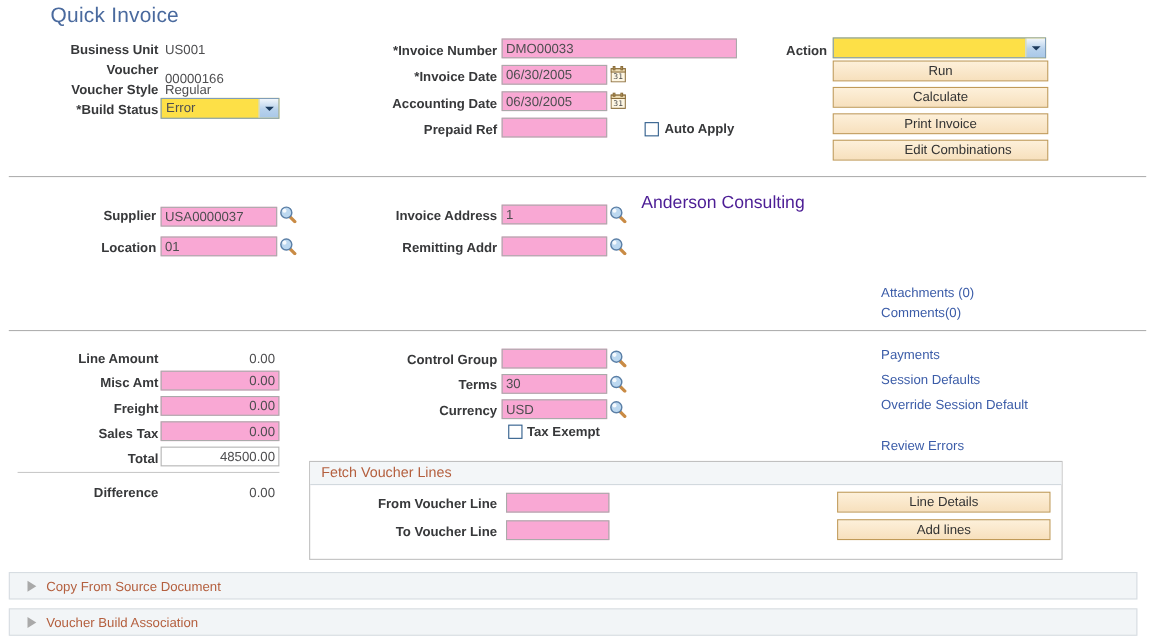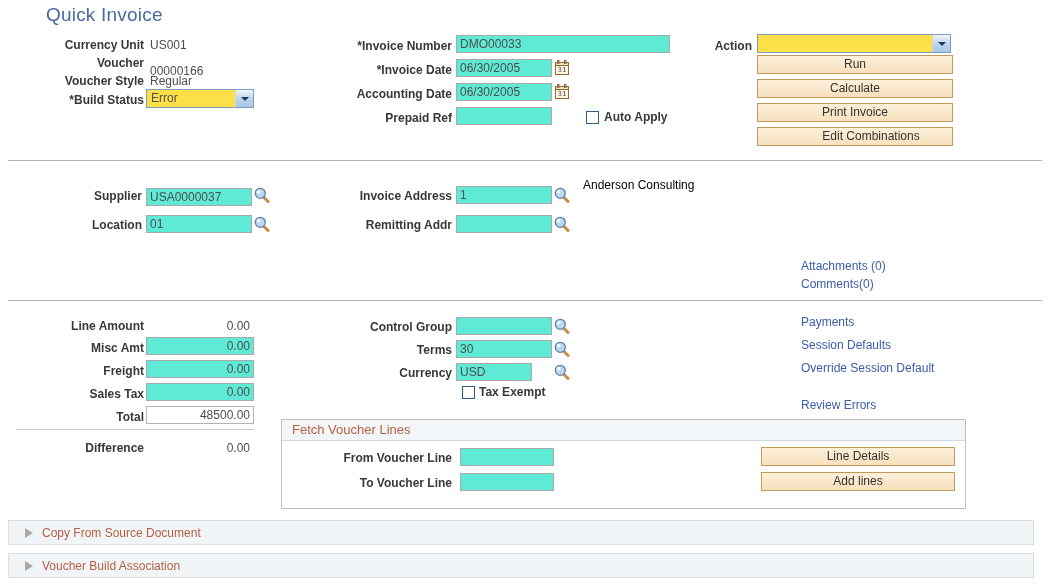--- a/index.html
+++ b/index.html
@@ -32,22 +32,22 @@
   
   .lbl {
     font-size: 12px;
     font-weight: bold;
     color: #37383a;
     white-space: nowrap;
     text-align: right;
     line-height: 16px;
   }
   .lbl-plain {
-    font-size: 12px;
-    color: #000000;
+    font-size: 16px;
+    color: #4c1d95;
     white-space: nowrap;
     line-height: 16px;
   }
   .val-static {
     font-size: 12px;
     color: #4e4e50;
     white-space: nowrap;
     line-height: 16px;
   }
   .val-num {
@@ -55,21 +55,21 @@
     color: #4e4e50;
     white-space: nowrap;
     line-height: 16px;
     text-align: right;
   }
 
   
   .inp {
     box-sizing: border-box;
     border: 1px solid #aaaaaa;
-    background: #5eead4;
+    background: #f9a8d4;
     font-family: "Liberation Sans", sans-serif;
     font-size: 12px;
     color: #4e4e50;
     height: 18px;
     padding: 0 3px;
     outline: none;
   }
   .inp.ro {
     background: #ffffff;
     border: 1px solid #b4b4b4;
@@ -211,21 +211,21 @@
     color: #b45f3e;
     font-size: 12px;
     white-space: nowrap;
   }
 </style>
 </head>
 <body>
 
 <div class="abs" id="page-title">Quick Invoice</div>
 
-<div class="abs lbl" style="left:20px; top:37px; width:124px;">Currency Unit</div>
+<div class="abs lbl" style="left:20px; top:37px; width:124px;">Business Unit</div>
 <div class="abs val-static" style="left:150px; top:37px;">US001</div>
 
 <div class="abs lbl" style="left:20px; top:55px; width:124px;">Voucher</div>
 <div class="abs val-static" style="left:150px; top:55px;margin-top:8px;">00000166</div>
 
 <div class="abs lbl" style="left:20px; top:73px; width:124px;">Voucher Style</div>
 <div class="abs val-static" style="left:150px; top:73px;">Regular</div>
 
 <div class="abs lbl" style="left:20px; top:92px; width:124px;">*Build Status</div>
 <div class="abs sel-wrap" style="left:146px; top:89px; width:108px;">
@@ -360,21 +360,21 @@
 <input class="abs inp" style="left: 456px; top: 340px; width: 96px;" value="30">
 <span class="abs" style="left:554px; top:341px;">
   <svg class="mag" viewBox="0 0 16 16" xmlns="http://www.w3.org/2000/svg">
     <line x1="9" y1="9.5" x2="14" y2="14.5" stroke="#c98b45" stroke-width="3" stroke-linecap="round"></line>
     <circle cx="6.3" cy="6.3" r="5" fill="#bcd8f0" stroke="#5b7fa6" stroke-width="1.3"></circle>
     <circle cx="4.6" cy="4.6" r="1.9" fill="#ffffff" opacity="0.85"></circle>
   </svg>
 </span>
 
 <div class="abs lbl" style="left:340px; top:365px; width:112px;">Currency</div>
-<input class="abs inp" style="left: 456px; top: 363px; width: 76px;" value="USD">
+<input class="abs inp" style="left: 456px; top: 363px; width: 96px;" value="USD">
 <span class="abs" style="left:554px; top:364px;">
   <svg class="mag" viewBox="0 0 16 16" xmlns="http://www.w3.org/2000/svg">
     <line x1="9" y1="9.5" x2="14" y2="14.5" stroke="#c98b45" stroke-width="3" stroke-linecap="round"></line>
     <circle cx="6.3" cy="6.3" r="5" fill="#bcd8f0" stroke="#5b7fa6" stroke-width="1.3"></circle>
     <circle cx="4.6" cy="4.6" r="1.9" fill="#ffffff" opacity="0.85"></circle>
   </svg>
 </span>
 
 <span class="abs cbox" style="left:462px; top:386px;"></span>
 <span class="abs cb-label" style="left:479px; top:384px;">Tax Exempt</span>

